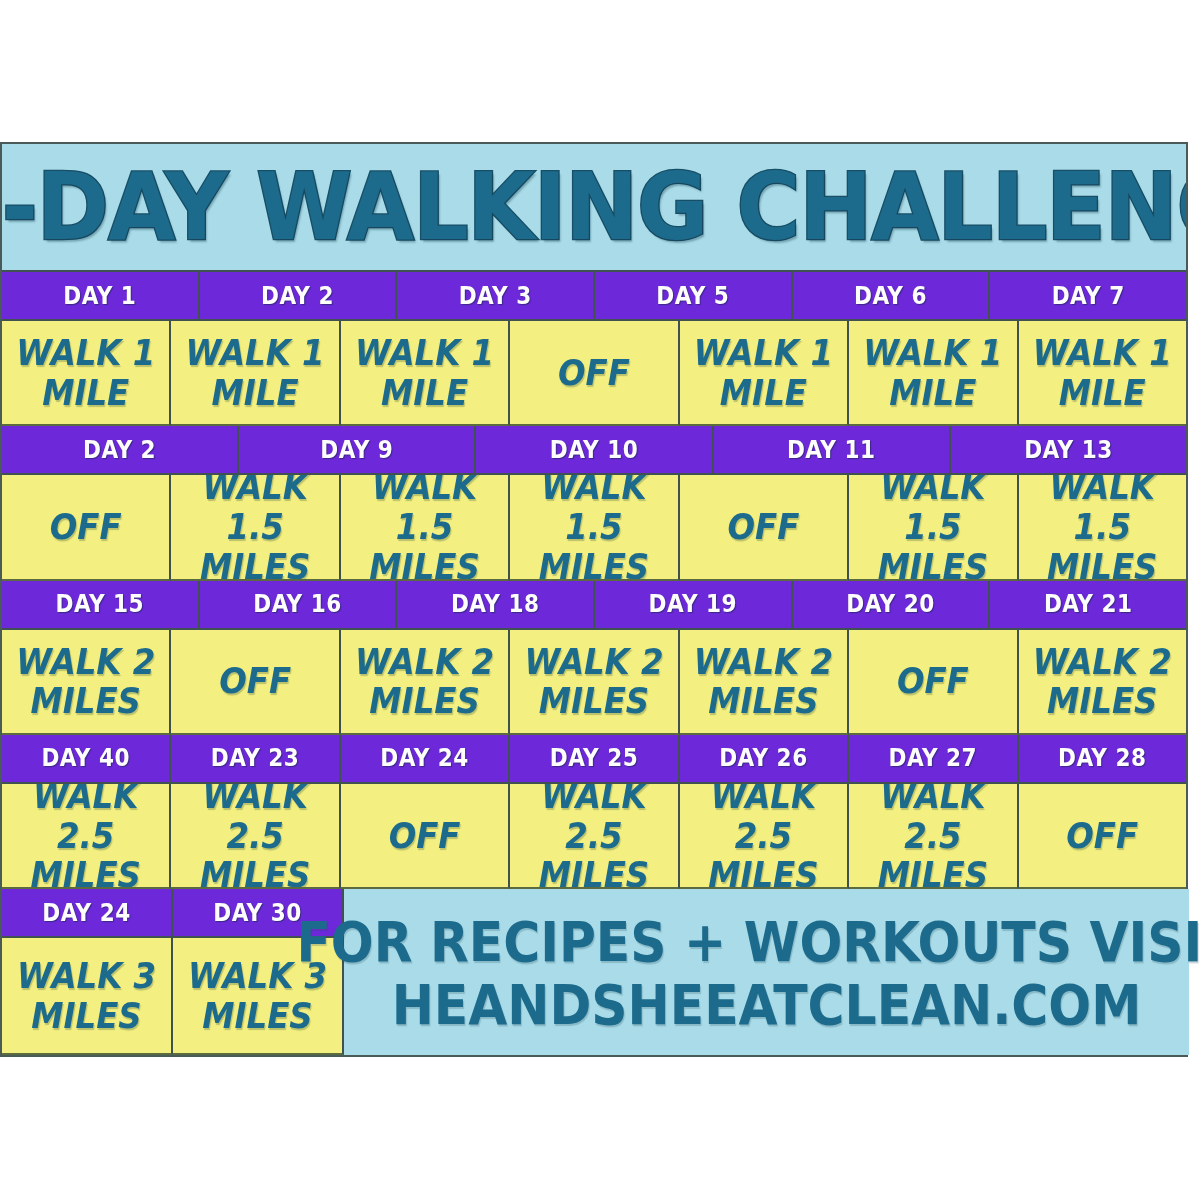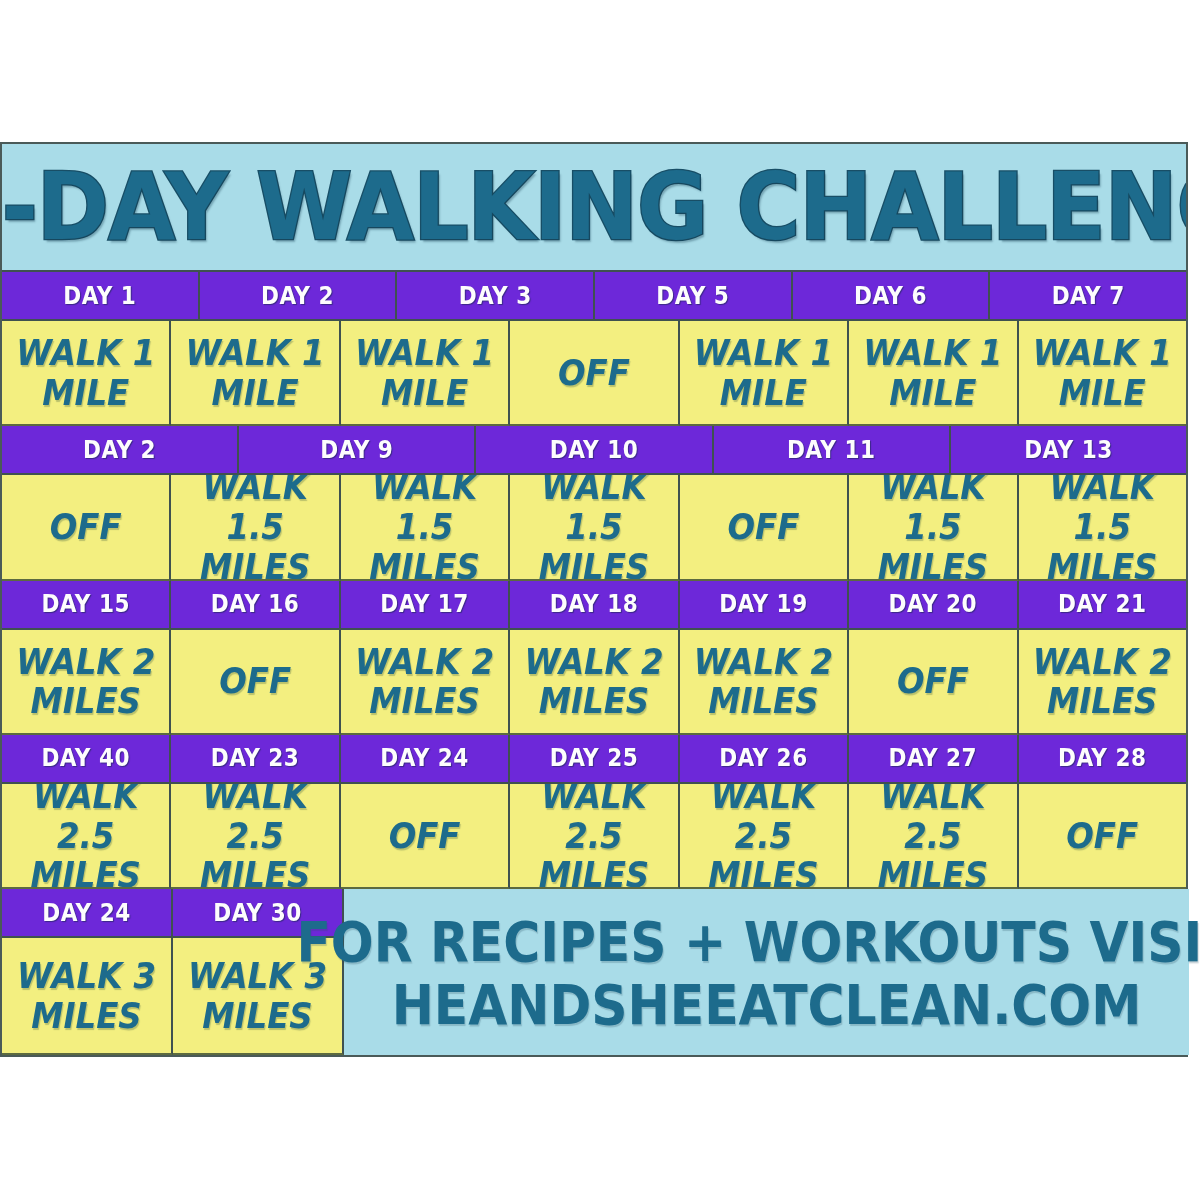--- a/index.html
+++ b/index.html
@@ -269,21 +269,20 @@
               <span class="txt">MILES</span>
             </div>
           </div>
       </div>
     </div>
 
     <div class="week">
       <div class="row row-days">
         <div class="cell day-cell">DAY 15</div>
         <div class="cell day-cell">DAY 16</div>
-        <div class="cell day-cell">DAY 17</div>
         <div class="cell day-cell">DAY 18</div>
         <div class="cell day-cell">DAY 19</div>
         <div class="cell day-cell">DAY 20</div>
         <div class="cell day-cell">DAY 21</div>
       </div>
       <div class="row row-tasks">
         <div class="cell task-cell">
             <div>
               <span class="txt">WALK 2</span>
               <span class="txt">MILES</span>

